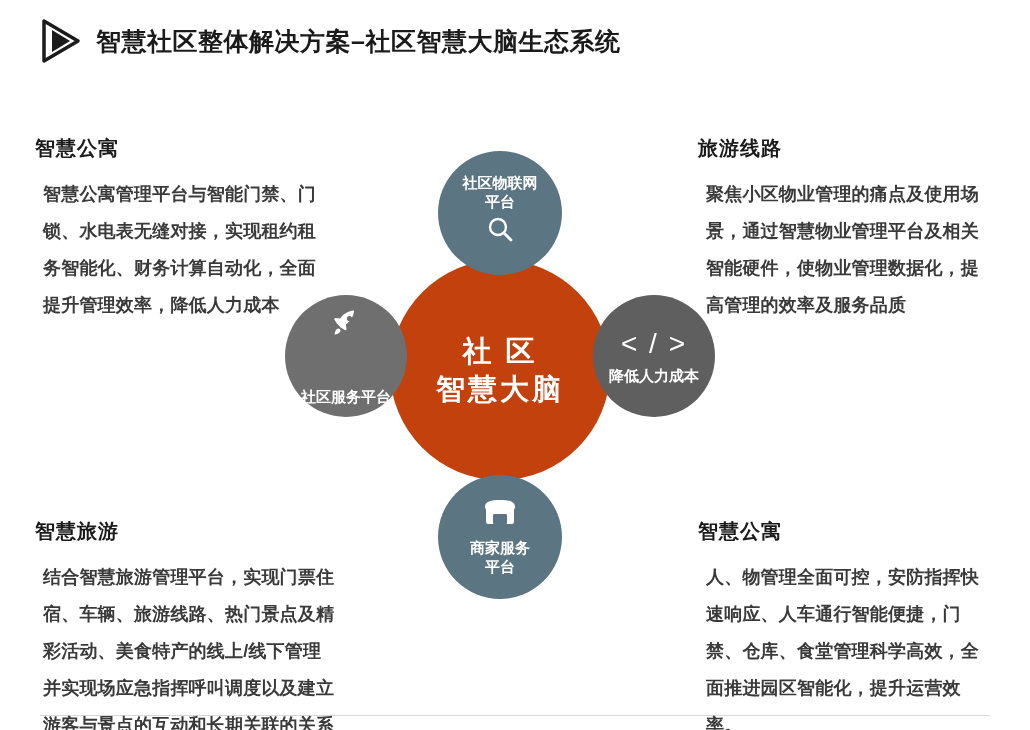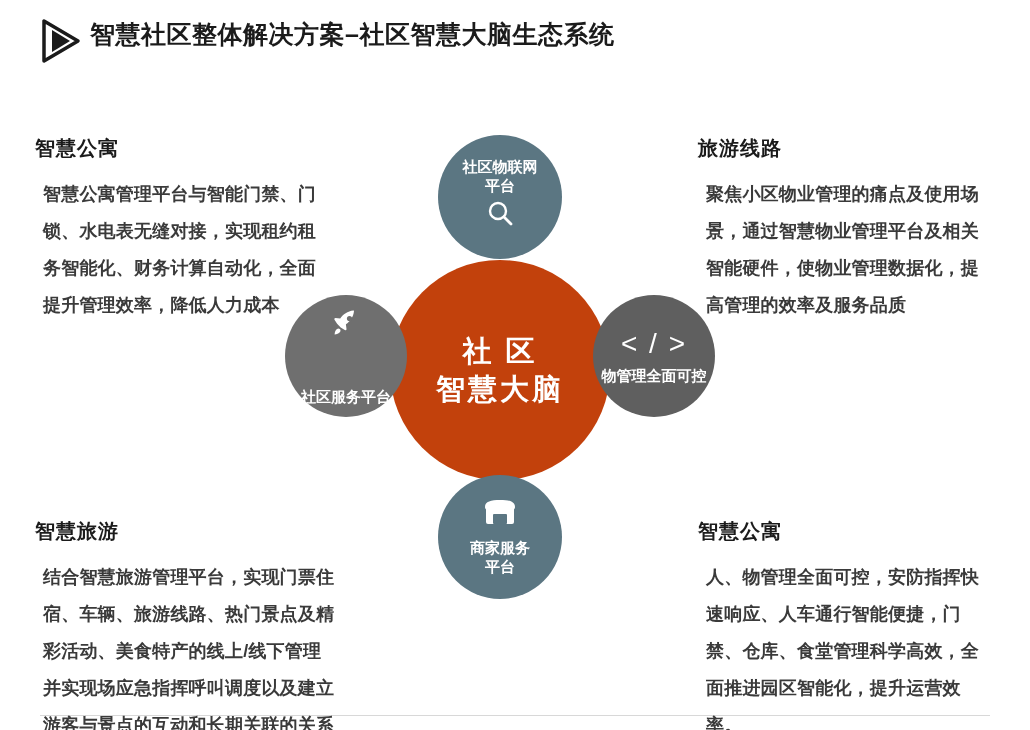--- a/index.html
+++ b/index.html
@@ -20,22 +20,22 @@
     width: 1030px;
     height: 730px;
   }
 
   
   .header {
     position: absolute;
     left: 40px;
     top: 18px;
     display: flex;
-    align-items: flex-start;
-    gap: 8px;
+    align-items: center;
+    gap: 14px;
   }
   .logo-mark {
     width: 42px;
     height: 46px;
     flex: none;
   }
   .header-title {
     font-size: 25px;
     font-weight: bold;
     color: #1b1b1b;
@@ -92,21 +92,21 @@
     font-size: 15px;
     font-weight: bold;
     white-space: pre-line;
   }
   .node .node-icon {
     display: block;
     margin-bottom: 2px;
   }
   .node-top {
     left: 153px;
-    top: 0px;
+    top: 16px;
     width: 124px;
     height: 124px;
     background: #5b7682;
   }
   .node-top .node-label { margin-bottom: 4px; }
   .node-left {
     left: 0px;
     top: 160px;
     width: 122px;
     height: 122px;
@@ -221,21 +221,21 @@
           <path d="M24.5 4.5c-6 0.6-10.4 3.8-13.3 8.1l-4.6-0.6c-0.9-0.1-1.6 0.9-1.1 1.7l2.6 4.1 3.6 3.6 4.1 2.6c0.8 0.5 1.8-0.2 1.7-1.1l-0.6-4.6c4.3-2.9 7.5-7.3 8.1-13.3 0.1-0.4-0.2-0.6-0.5-0.5z" fill="#ffffff"></path>
           <circle cx="20.5" cy="12.5" r="2.6" fill="#6f6f6f"></circle>
           <path d="M8 23c-1.6 1.1-2.2 3.3-2.4 5.4 2.1-0.2 4.3-0.8 5.4-2.4 0.8-1.1 0.6-2.3-0.2-3-0.8-0.8-1.9-0.8-2.8 0z" fill="#ffffff"></path>
         </svg>
       </span>
       <span class="node-label">社区服务平台</span>
     </div>
 
     <div class="node node-right">
       <span class="code-glyph">&lt; / &gt;</span>
-      <span class="node-label">物管理全面可控</span>
+      <span class="node-label">降低人力成本</span>
     </div>
 
     <div class="node node-bottom">
       <span class="node-icon">
         <svg width="36" height="30" viewBox="0 0 36 30">
           <path d="M4 9h28v15a2 2 0 0 1-2 2H6a2 2 0 0 1-2-2z" fill="#ffffff"></path>
           <path d="M3 9 C3 3.5 9 2 18 2 C27 2 33 3.5 33 9 C33 12 29.5 13.5 27 11.5 C25 15 21 15 18 11.5 C15 15 11 15 9 11.5 C6.5 13.5 3 12 3 9 Z" fill="#ffffff"></path>
           <rect x="11" y="16" width="14" height="10" rx="1" fill="#5b7682"></rect>
         </svg>
       </span>

